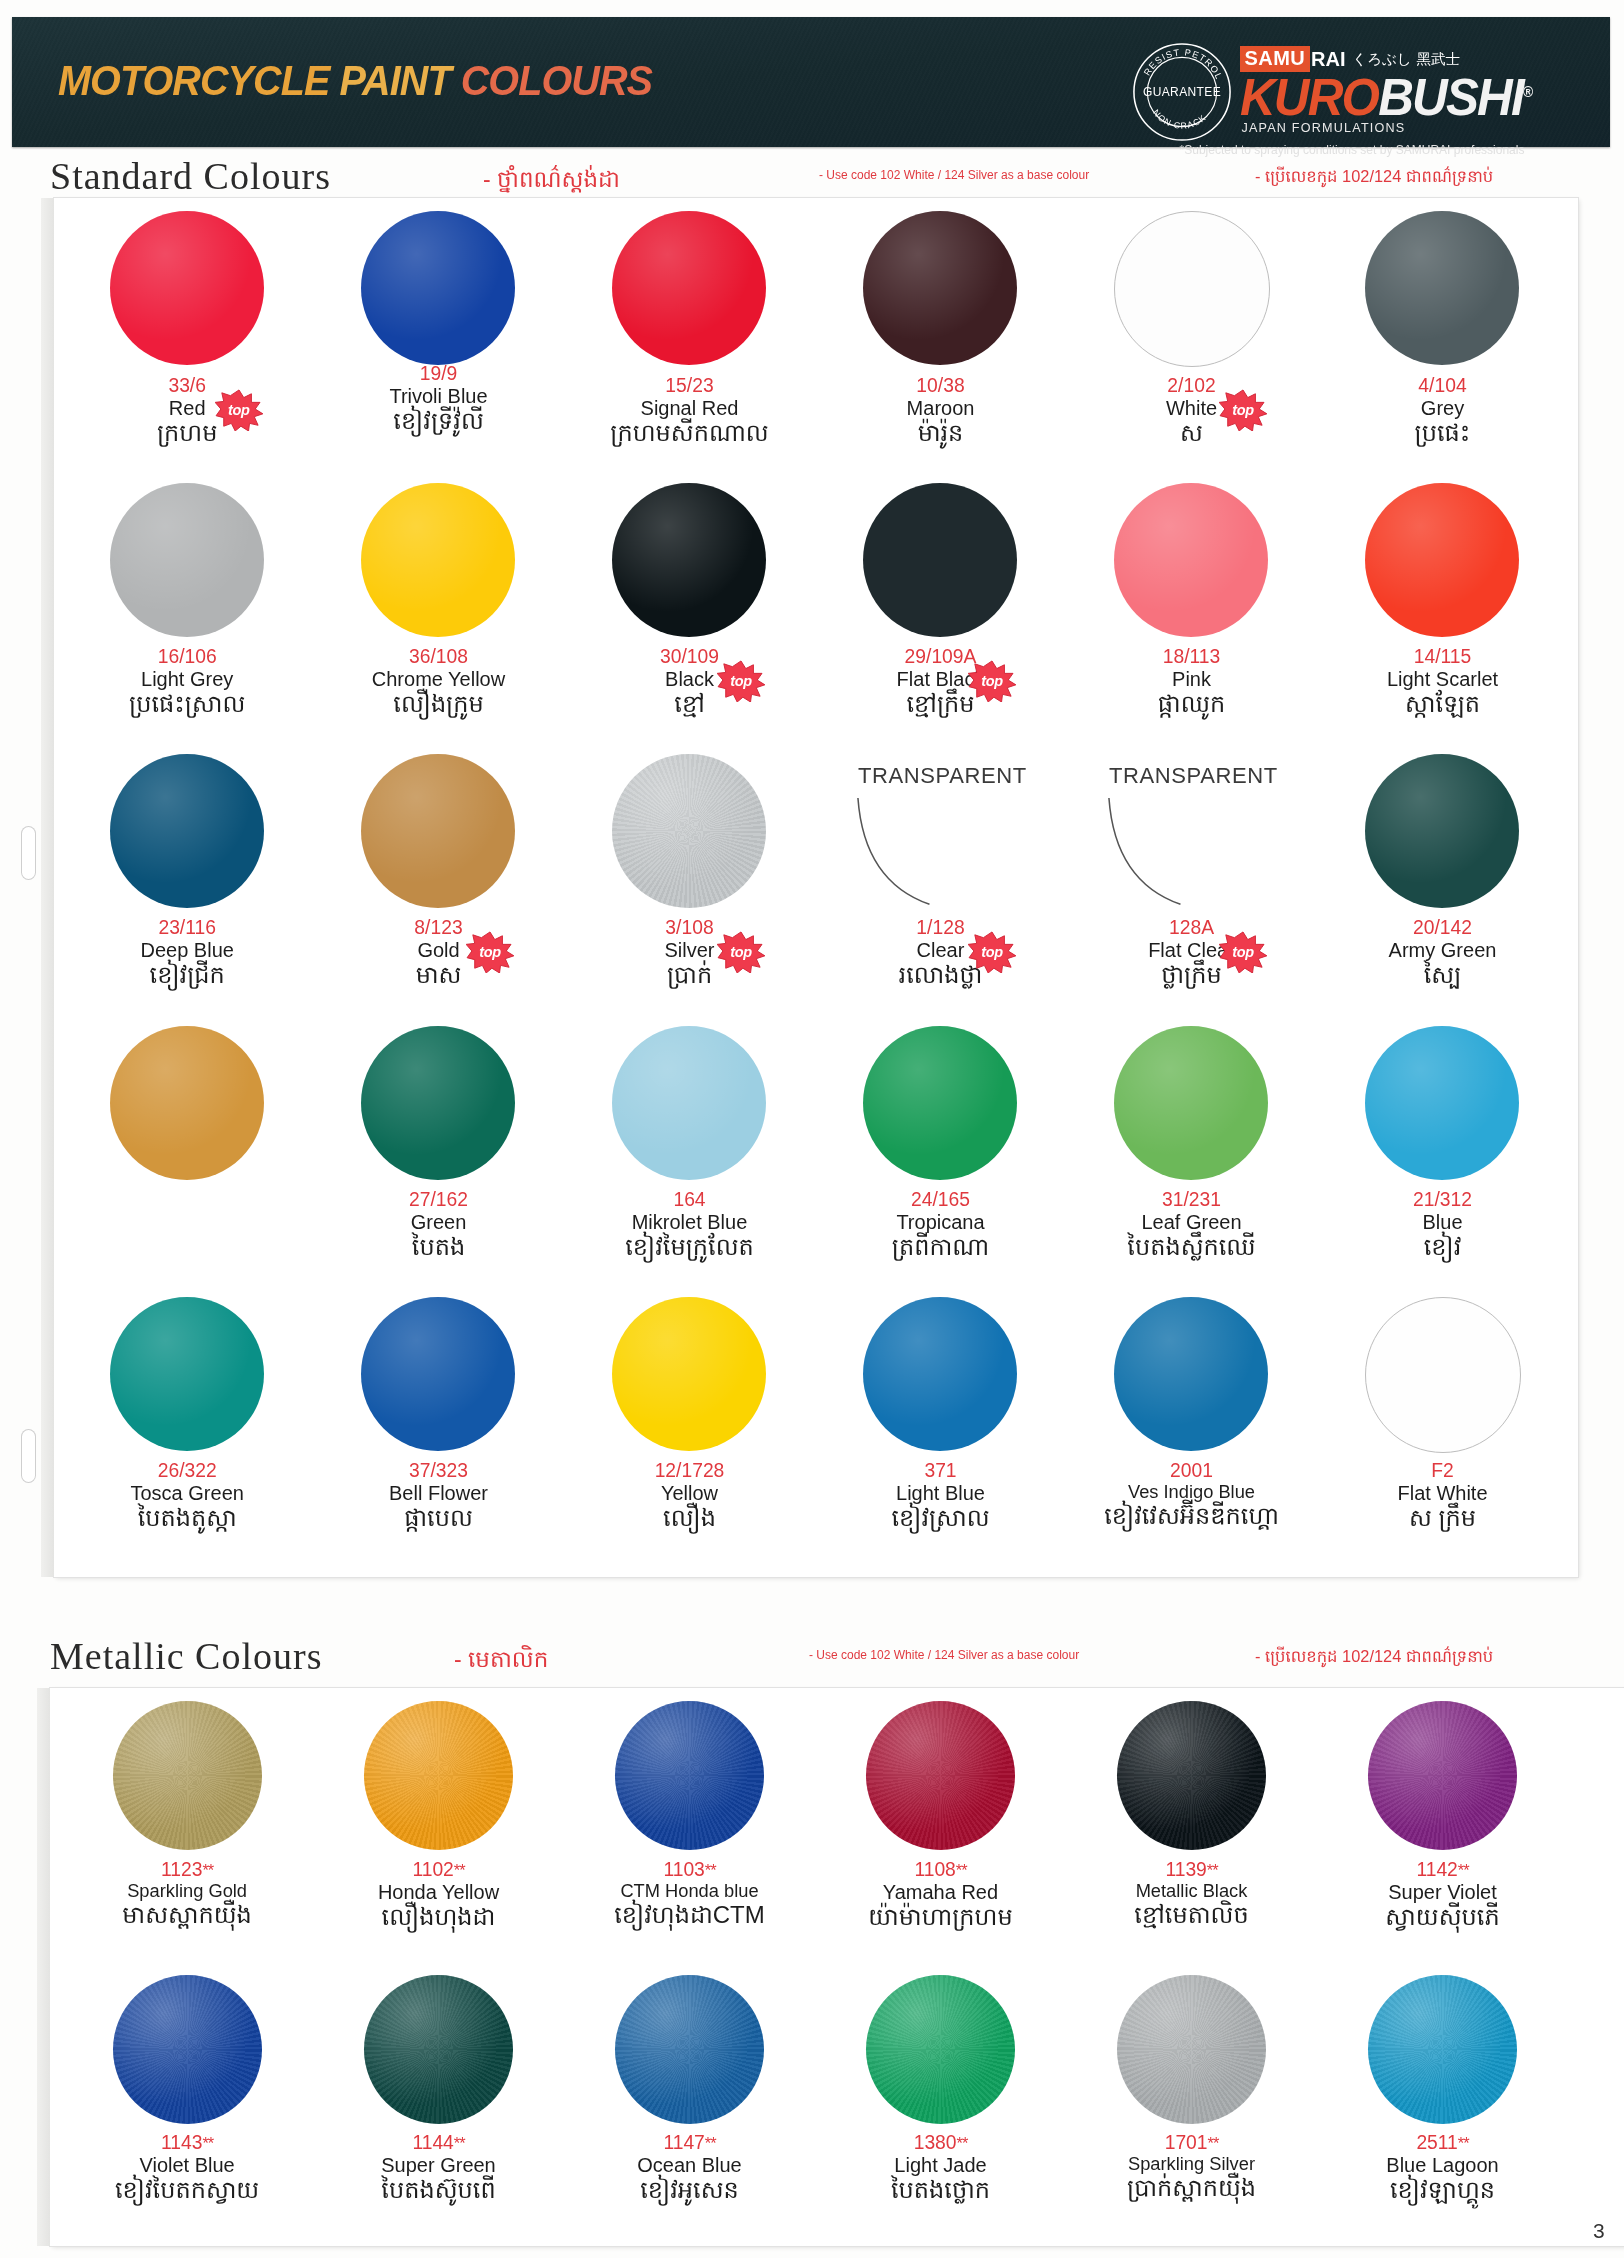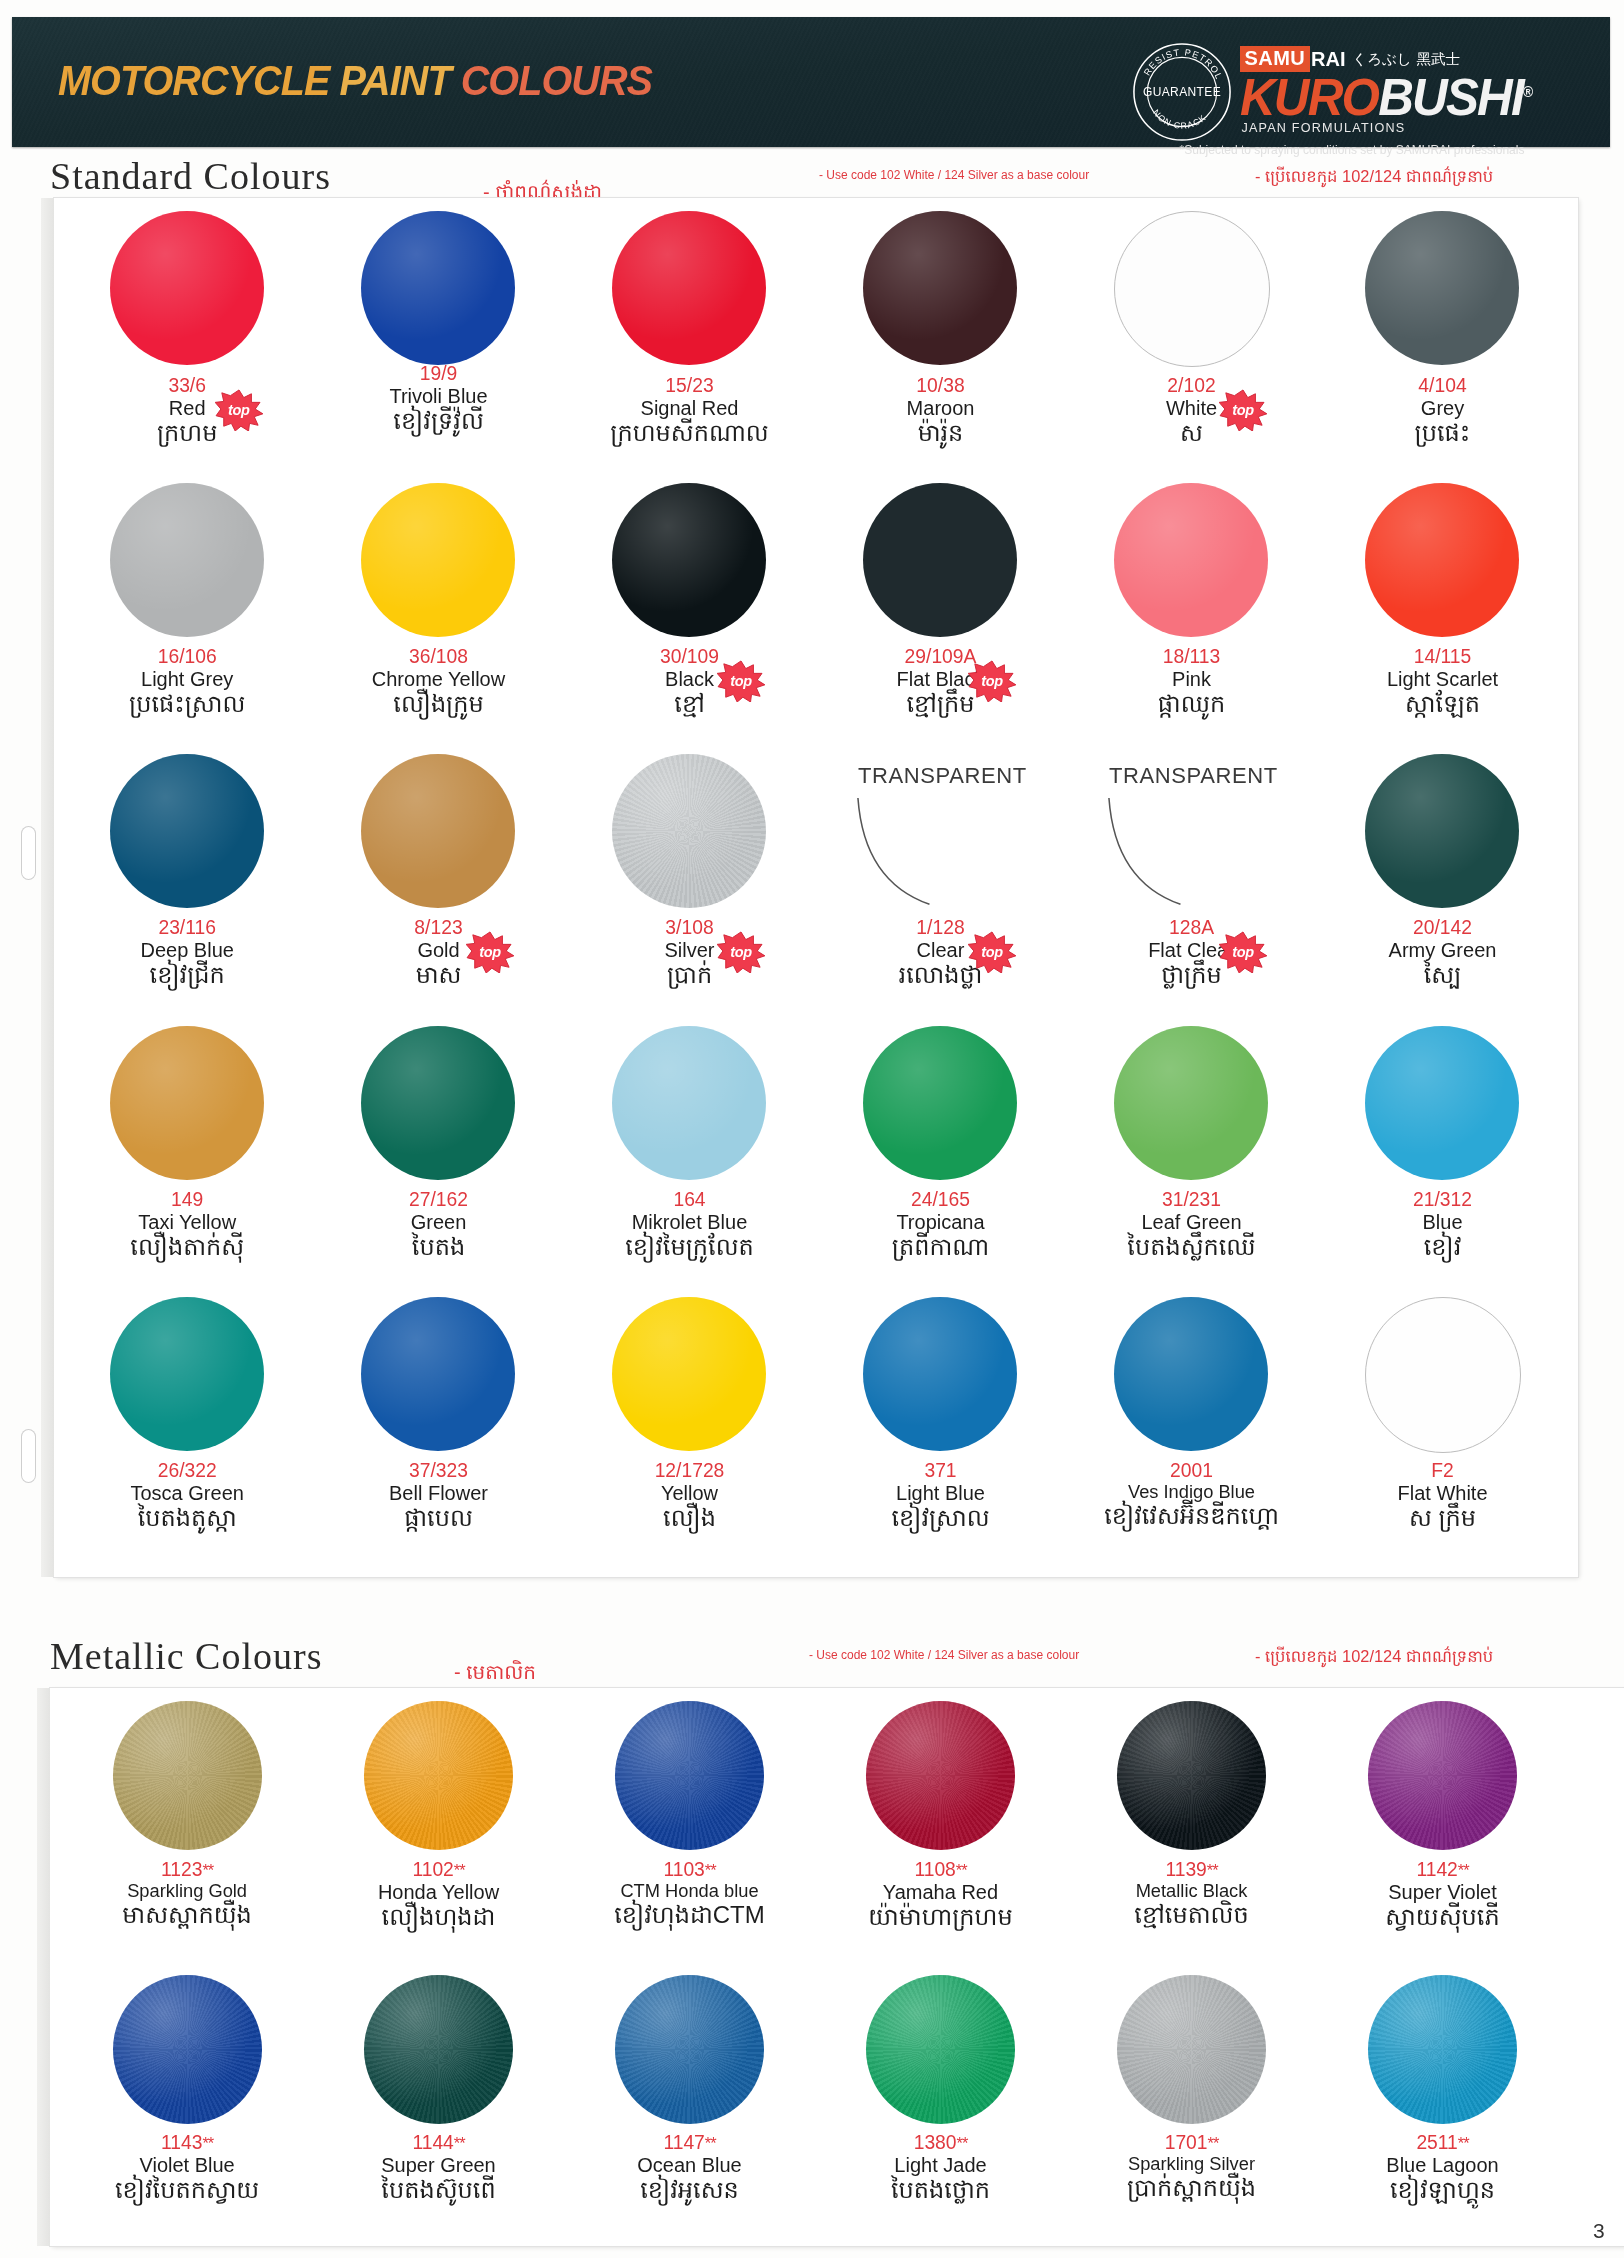--- a/index.html
+++ b/index.html
@@ -76,22 +76,22 @@
   }
 
   
   .sec-head{position:absolute;left:0;width:1624px;height:46px;}
   .sec-title{
     position:absolute;left:50px;top:0;
     font-family:"Liberation Serif", serif;
     font-size:38px;color:#2b2b2b;letter-spacing:1px;white-space:nowrap;
   }
   .sec-km{
-    position:absolute;top:25px;
-    font-size:20px;color:#e0393f;white-space:nowrap;text-align:center;
+    position:absolute;top:11px;
+    font-size:23px;color:#e0393f;white-space:nowrap;text-align:center;
   }
   .sec-note{
     position:absolute;top:13.5px;
     font-size:12px;color:#e0393f;white-space:nowrap;
   }
   .sec-note2{
     position:absolute;top:11.6px;
     font-size:16.4px;color:#e0393f;white-space:nowrap;
   }
 
@@ -425,25 +425,20 @@
         <div class="cell" style="left:1263px;top:548px;width:251px;height:271px;">
           <div class="dot sheen" style="left:48px;top:7.7px;width:154px;height:154px;background:#1b4a47;"></div>
           <div class="labels" style="top:172px;">
             <div class="code">20/142</div>
             <div class="name">Army Green</div>
             <div class="km">ស្បៃ</div>
           </div>
         </div>
         <div class="cell" style="left:7.7px;top:820px;width:251px;height:271px;">
           <div class="dot sheen" style="left:48px;top:7.7px;width:154px;height:154px;background:#d2963c;"></div>
-          <div class="labels" style="top:172px;">
-            <div class="code">149</div>
-            <div class="name">Taxi Yellow</div>
-            <div class="km">លឿងតាក់ស៊ី</div>
-          </div>
         </div>
         <div class="cell" style="left:259px;top:820px;width:251px;height:271px;">
           <div class="dot sheen" style="left:48px;top:7.7px;width:154px;height:154px;background:#0c6b56;"></div>
           <div class="labels" style="top:172px;">
             <div class="code">27/162</div>
             <div class="name">Green</div>
             <div class="km">បៃតង</div>
           </div>
         </div>
         <div class="cell" style="left:510px;top:820px;width:251px;height:271px;">

